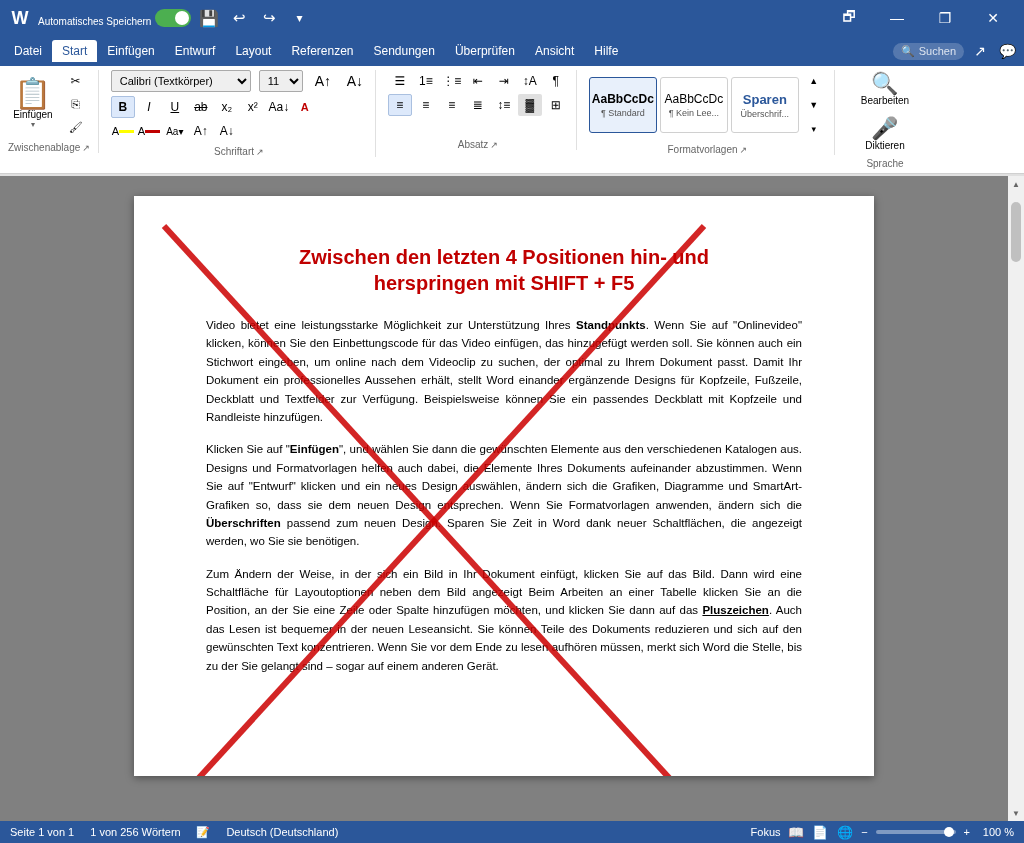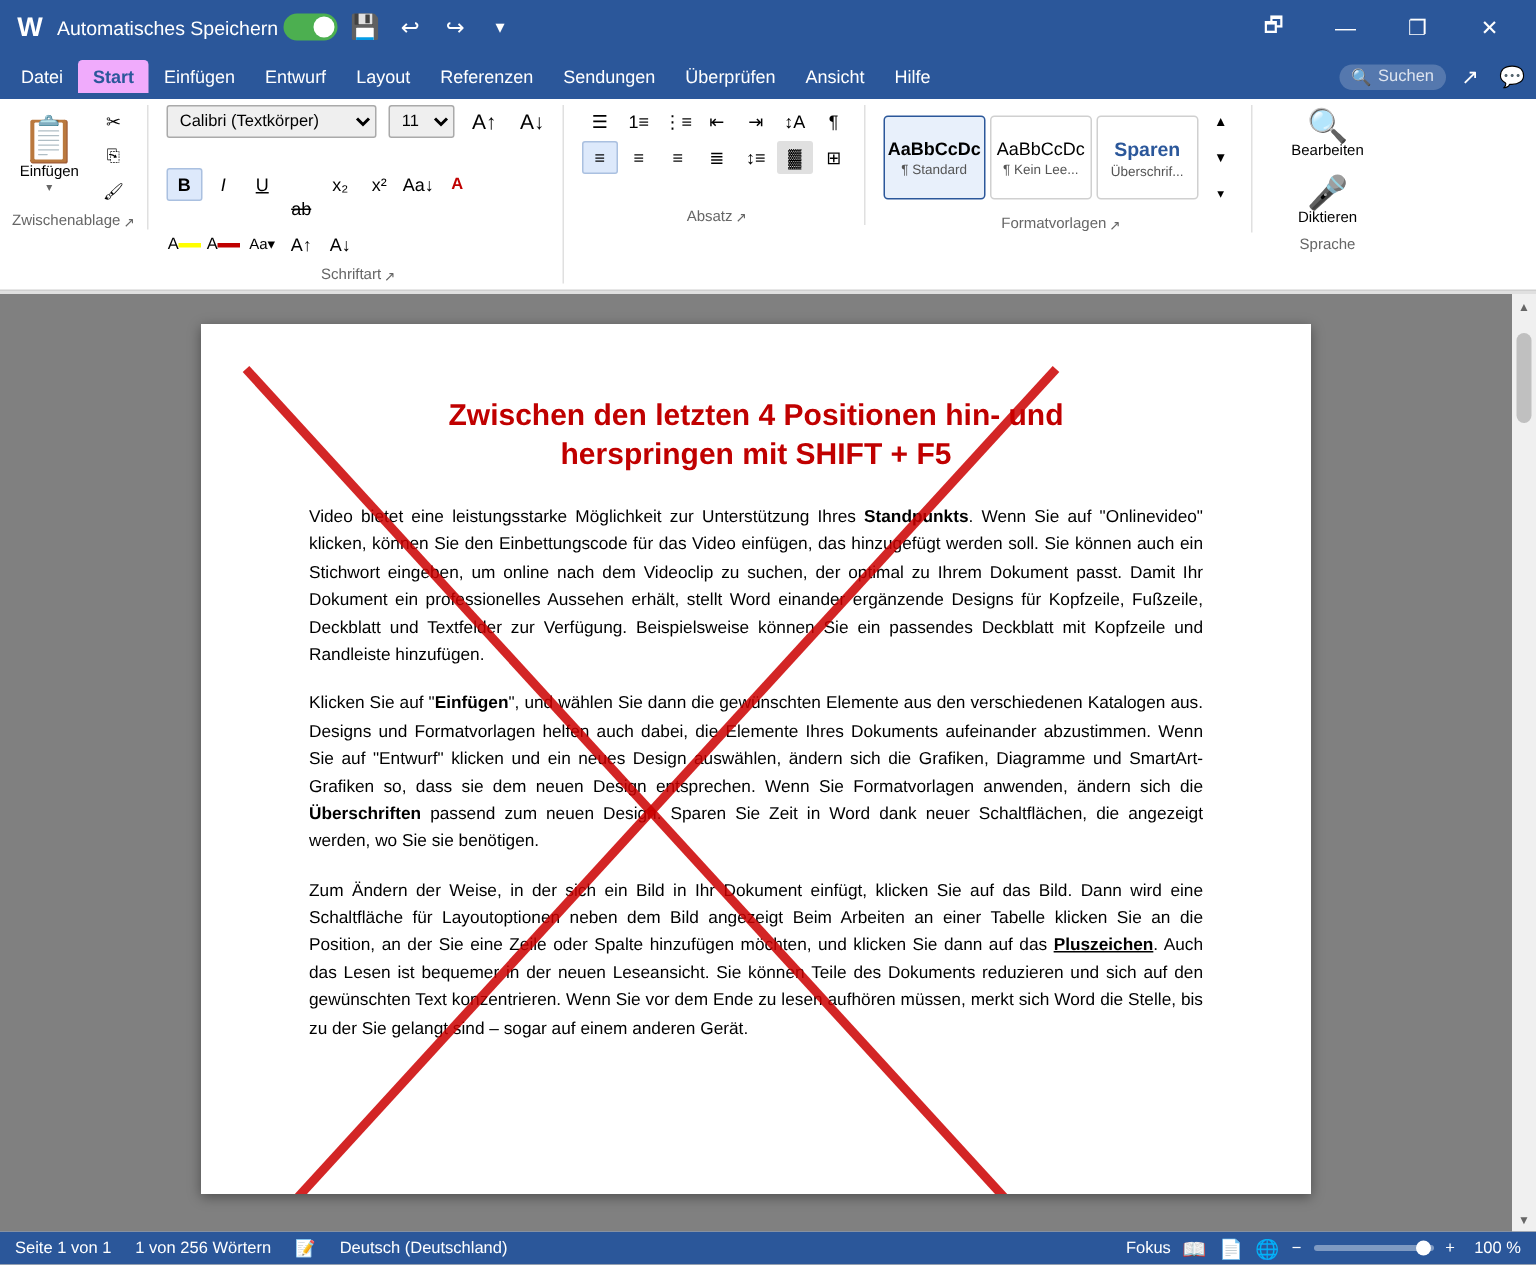--- a/index.html
+++ b/index.html
@@ -38,23 +38,23 @@
       align-items: center;
       justify-content: center;
       cursor: pointer;
       color: white;
       font-size: 14px;
       border-radius: 2px;
     }
 
     .autosave-toggle {
       display: flex;
-      align-items: center;
+      align-items: flex-end;
       gap: 4px;
-      font-size: 13px;
+      font-size: 10px;
       color: white;
     }
     .toggle-switch {
       width: 36px;
       height: 18px;
       background: #4CAF50;
       border-radius: 9px;
       position: relative;
       cursor: pointer;
     }
@@ -91,24 +91,23 @@
       flex-shrink: 0;
     }
     .menu-item {
       padding: 4px 10px;
       cursor: pointer;
       font-size: 12px;
       border-radius: 2px;
       color: white;
     }
     .menu-item.active {
-      background: #f0abfc;
+      background: #ffffff;
       color: #2b579a;
       border-radius: 3px 3px 0 0;
-      font-weight: bold;
     }
     .menu-right {
       margin-left: auto;
       display: flex;
       align-items: center;
       gap: 4px;
     }
 
     
     .ribbon {
@@ -442,21 +441,21 @@
           <option>11</option>
           <option>12</option>
         </select>
         <div class="fmt-btn" style="font-size:14px;">A↑</div>
         <div class="fmt-btn" style="font-size:14px;">A↓</div>
       </div>
       <div class="font-btns">
         <div class="fmt-btn active" style="font-weight:bold;">B</div>
         <div class="fmt-btn" style="font-style:italic;">I</div>
         <div class="fmt-btn" style="text-decoration:underline;">U</div>
-        <div class="fmt-btn" style="text-decoration:line-through;margin-top:32px;">ab</div>
+        <div class="fmt-btn" style="text-decoration:line-through;">ab</div>
         <div class="fmt-btn">x₂</div>
         <div class="fmt-btn">x²</div>
         <div class="fmt-btn">Aa↓</div>
         <div class="fmt-btn" style="color:#c00000;font-weight:bold;font-size:11px;">A</div>
       </div>
       <div class="font-btns" style="margin-top:2px;">
         <div class="fmt-btn" style="font-size:11px;">A<div class="color-bar" style="background:yellow;height:3px;width:100%;"></div></div>
         <div class="fmt-btn" style="font-size:11px;">A<div class="color-bar" style="background:#c00000;height:3px;width:100%;"></div></div>
         <div class="fmt-btn" style="font-size:10px;">Aa▾</div>
         <div class="fmt-btn" style="font-size:12px;">A↑</div>

